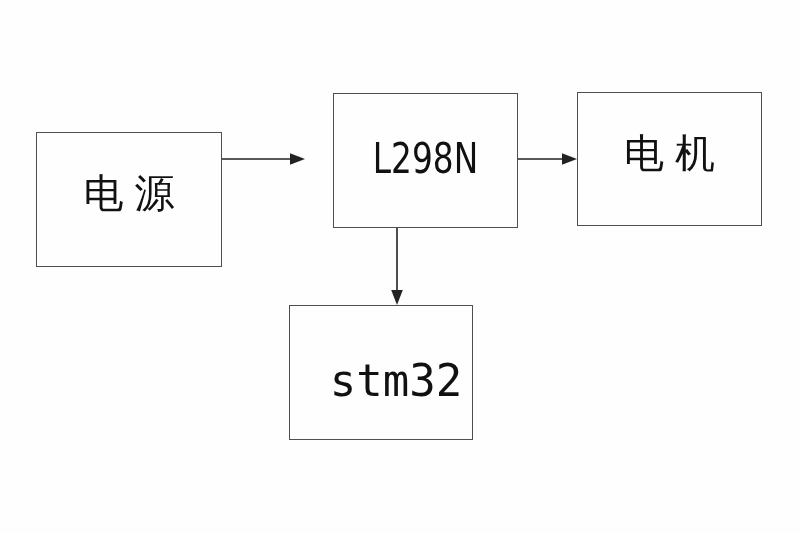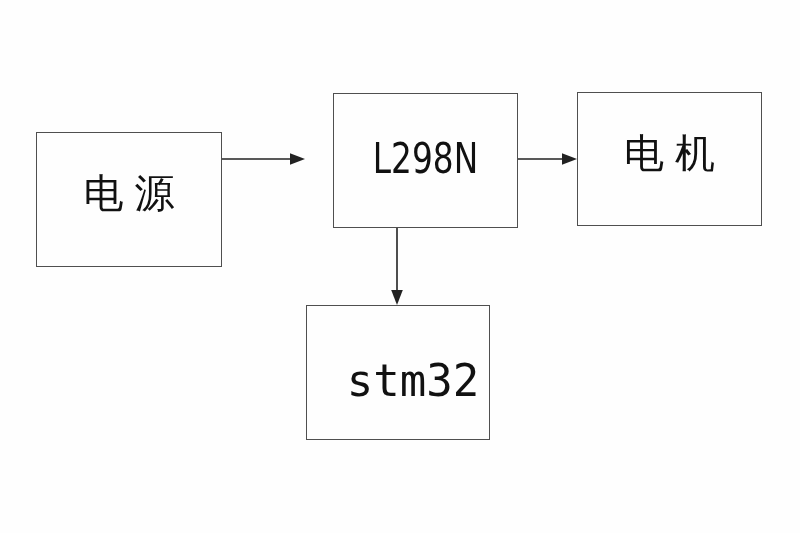--- a/index.html
+++ b/index.html
@@ -20,21 +20,21 @@
     background: var(--bg, #fefefe);
     display: flex;
     align-items: center;
     justify-content: center;
     color: var(--text, #111111);
     box-sizing: border-box;
   }
   #node-power { left: 36px;  top: 102px;  width: 186px; height: 135px; margin-top: 30px; }
   #node-l298n { left: 305px; top: 93px;  width: 185px; height: 135px; margin-left: 28px; }
   #node-motor { left: 577px; top: 92px;  width: 185px; height: 134px; }
-  #node-stm32 { left: 306px; top: 305px; width: 184px; height: 135px; }
+  #node-stm32 { left: 289px; top: 305px; width: 184px; height: 135px; }
 
   .label-cjk {
     font-family: "DejaVu Serif", "Liberation Serif", serif;
     font-size: 40px;
     letter-spacing: 11px;
     margin-right: -11px;           
     transform: translateY(-6px);
     white-space: nowrap;
   }
   .label-l298n {

